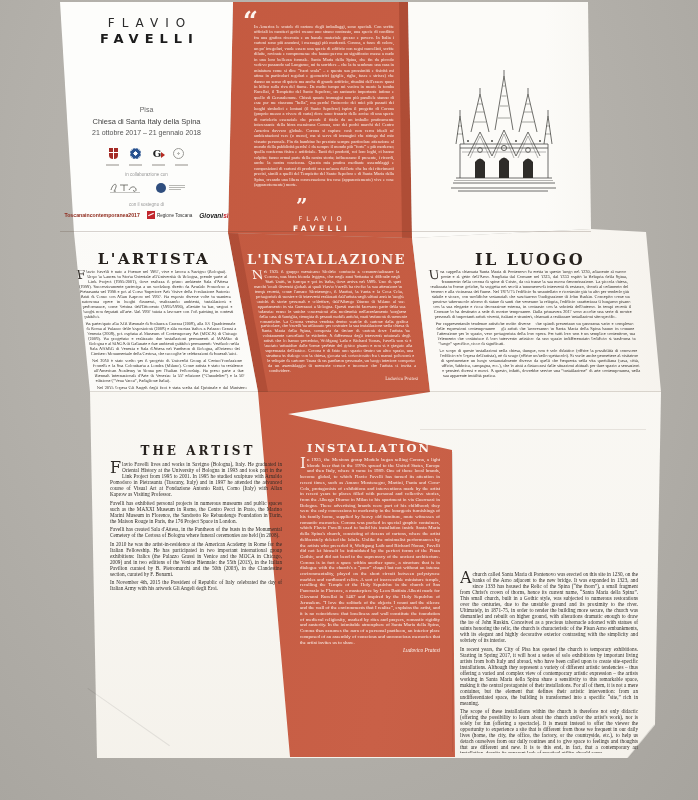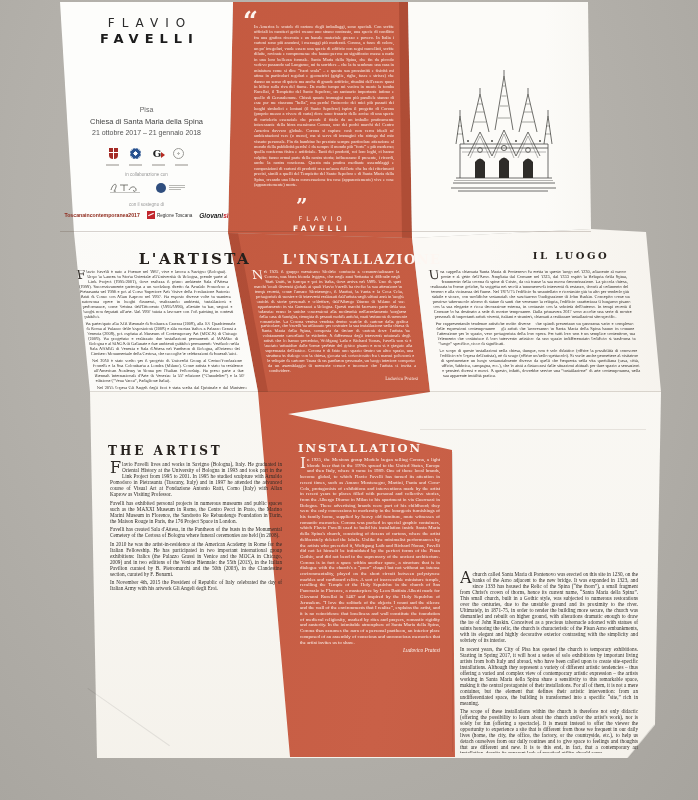--- a/index.html
+++ b/index.html
@@ -2,22 +2,22 @@
 <html><head>
 <meta charset="utf-8">
 <style>
   html,body{margin:0;padding:0;}
   #stage{position:relative;width:698px;height:800px;overflow:hidden;
     background:radial-gradient(ellipse at 45% 30%, #bcb9b3 0%, #b3b0aa 55%, #a7a49e 100%);
     font-family:"Liberation Serif", serif;}
   .panel{position:absolute;inset:0;}
   .abs{position:absolute;}
   .just{text-align:justify;overflow:hidden;}
-  .hd-it{font-family:"DejaVu Serif",serif;font-weight:700;text-align:center;color:#26211d;margin-left:41px;}
-  .hd-en{font-family:"DejaVu Serif",serif;font-weight:700;text-align:left;color:#26211d;}
+  .hd-it{font-family:"DejaVu Serif",serif;font-weight:700;text-align:center;color:#26211d;}
+  .hd-en{font-family:"DejaVu Serif",serif;font-weight:700;text-align:center;color:#26211d;}
   .hd-wh{color:#fdf6f1 !important;}
   .dc{float:left;font-family:"DejaVu Serif",serif;font-weight:400;line-height:.82;padding-right:1px;}
   .bodytx p{margin:0 0 2.5px 0;}
   .sig{text-align:right;font-style:italic;margin-top:2px;}
   
   .sheet-bottom{background:linear-gradient(180deg,#fbfaf7 0%,#f8f6f1 70%,#f4f1ea 100%);
     clip-path:polygon(90px 392px,661px 392px,655px 725px,628px 758px,97px 758px);
     filter:drop-shadow(0 5px 8px rgba(50,44,36,.50)) drop-shadow(0 1px 3px rgba(50,44,36,.35));}
   .orange-low{background:linear-gradient(100deg,#c2583e 0%,#c96047 60%,#c05a41 100%);
     clip-path:polygon(258px 392px,430px 392px,288px 414px,452px 450px,455px 757px,290px 757px);}
@@ -87,43 +87,43 @@
   <div class="crease" style="left:90px;top:391px;width:571px;opacity:.8;"></div>
 
   <div class="abs hd-it" style="left:78px;top:250px;width:152px;font-size:15px;letter-spacing:2.5px;">L'ARTISTA</div>
   <div class="abs just bodytx skewit" style="left:76px;top:270px;width:150px;height:120px;font-size:4.4px;line-height:4.95px;color:#332e29;">
     <p><span class="dc" style="font-size:13px;">F</span><span>lavio Favelli è nato a Firenze nel 1967, vive e lavora a Savigno (Bologna). Dopo la Laurea in Storia Orientale all'Università di Bologna, prende parte al Link Project (1995-2001), dove realizza il primo ambiente Sala d'Attesa (1999). Successivamente partecipa a un workshop diretto da Arnaldo Pomodoro a Pietrasanta nel 1996 e poi al Corso Superiore Arti Visive della Fondazione Antonio Ratti di Como con Allan Kaprow nel 1997. Ha esposto diverse volte in maniera autonoma opere in luoghi dismessi, realizzando ambienti, installazioni e performance, come Vetrina dell'Ottocento (1995/1996), allestite in bar, negozi e luoghi non deputati all'arte. Dal 1997 inizia a lavorare con l'oil painting in contesti pubblici.</span></p>
     <p>Ha partecipato alla XIII Biennale di Scultura a Carrara (2008), alla XV Quadriennale di Roma al Palazzo delle Esposizioni (2008) e alla mostra Italics a Palazzo Grassi a Venezia (2008), poi ospitata al Museum of Contemporary Art (MOCA) di Chicago (2009). Ha progettato e realizzato due installazioni permanenti al MAMbo di Bologna e al MAGA di Gallarate e due ambienti pubblici permanenti: Vestibolo nella Sala ANMIG di Venezia e Sala d'Attesa nel Pantheon di Bologna, all'interno del Cimitero Monumentale della Certosa, che raccoglie le celebrazioni di funerali laici.</p>
     <p>Nel 2010 è stato scelto per il progetto di Unicredit Group al Centro/Fondazione Fornelli e la Sua Colombaria a Londra (Milano). Come artista è stato in residence all'American Academy in Roma per l'Italian Fellowship. Ha preso parte a due Biennali Internazionali d'Arte di Venezia: la 55ª edizione (“Chandelier”) e la 50ª edizione (“Vena Varca”, Padiglione Italia).</p>
     <p>Nel 2015 l'opera Gli Angeli degli Eroi è stata scelta dal Quirinale e dal Ministero della Difesa per rappresentare i militari caduti nella ricorrenza del 4 Novembre. Ha partecipato a seminari e conferenze presso Accademia di Belle Arti di Venezia, Accademia di Belle Arti di Bari, Milano, Politecnico di Torino, Università degli Studi di Bolzano, Università di Bologna, Scuola Normale Superiore, Pisa e Quadriennale di Roma.</p>
   </div>
 
-  <div class="abs hd-it hd-wh" style="left:236px;top:252px;width:170px;font-size:13px;letter-spacing:1.5px;">L'INSTALLAZIONE</div>
+  <div class="abs hd-it hd-wh" style="left:236px;top:252px;width:170px;font-size:13px;letter-spacing:1.5px;text-align:right;">L'INSTALLAZIONE</div>
   <div class="abs just bodytx skewit" style="left:251px;top:270px;width:148px;height:114px;font-size:4.4px;line-height:4.95px;color:#fdf4ee;">
     <p><span class="dc" style="font-size:13px;">N</span><span>el 1925 il gruppo messicano Modelo comincia a commercializzare la Corona, una birra bionda leggera, che negli anni Settanta si diffonde negli Stati Uniti, in Europa e poi in Italia, dove arriva nel 1989. Uno di quei marchi locali divenuti globali ai quali Flavio Favelli ha rivolto la sua attenzione in tempi recenti, come l'amaro Montenegro, il Martini, la Fanta e la Coca Cola, protagonisti di mostre e di interventi realizzati dall'artista negli ultimi anni in luoghi carichi di storie personali e collettive, dall'Albergo Diurno di Milano al suo appartamento in via Guerrazzi a Bologna. Questi marchi facevano parte della sua infanzia: erano le uniche concessioni alla modernità nell'arredamento borghese della casa di famiglia, riempita di pesanti mobili antichi, muti testimoni di memorie romantiche. La Corona veniva venduta dentro scatole di cartone dalla grafica particolare, che Favelli ha utilizzato per costruire la sua installazione nella chiesa di Santa Maria della Spina, composta da decine di cartoni dove l'artista ha volutamente cancellato le etichette. A differenza degli interventi minimali degli artisti che lo hanno preceduto, Wolfgang Laib e Richard Nonas, Favelli non si è lasciato intimidire dalle forme perfette del gotico pisano e non si è piegato alla supremazia dell'antico. Corona è di fatto uno spazio dentro un altro spazio, una struttura in dialogo con la chiesa, giocata sul cortocircuito fra i marmi policromi e le reliquie di cartone: l'aura di un pantheon personale, un luogo interiore composto da un assemblaggio di memorie consce e inconsce che l'artista ci invita a condividere.</span></p>
     <div class="sig" style="font-size:4.8px;">Ludovico Pratesi</div>
   </div>
 
-  <div class="abs hd-it" style="left:430px;top:250px;width:200px;font-size:10px;letter-spacing:2.5px;">IL LUOGO</div>
+  <div class="abs hd-it" style="left:430px;top:250px;width:200px;font-size:16px;letter-spacing:2.5px;">IL LUOGO</div>
   <div class="abs just bodytx skewit" style="left:428px;top:270px;width:198px;height:158px;font-size:4.4px;line-height:4.95px;color:#332e29;transform:skewX(8deg);">
     <p><span class="dc" style="font-size:13px;">U</span><span>na cappella chiamata Santa Maria di Pontenovo fu eretta in questo luogo nel 1230, adiacente al nuovo ponte e al getto dell'Arno. Ampliata dal Comune nel 1323, dal 1333 ospitò la Reliquia della Spina, frammento della corona di spine di Cristo, da cui trasse la sua nuova denominazione. La piccola chiesa, realizzata in forme gotiche, fu soggetta nei secoli a innumerevoli interventi di restauro, dovuti al cedimento del terreno e alla vicinanza del fiume. Nel 1871/75 l'edificio fu smantellato e ricostruito più in alto per renderlo più stabile e sicuro, con modifiche sostanziali che suscitarono l'indignazione di John Ruskin. Concepito come un prezioso tabernacolo adorno di statue di santi che venerano la reliquia, l'edificio caratterizza il lungarno pisano con la sua elegante e ricca decorazione esterna, in contrasto con la sobrietà dell'interno. In tempi recenti il Comune lo ha destinato a sede di mostre temporanee. Dalla primavera 2017 sono accolte una serie di mostre personali di importanti artisti viventi, italiani e stranieri, chiamati a realizzare installazioni site-specific.</span></p>
     <p>Pur rappresentando tendenze artistiche molto diverse – che quindi presentano un panorama vario e complesso delle espressioni contemporanee – gli artisti che lavoreranno in Santa Maria della Spina hanno in comune l'attenzione per lo spazio, vero protagonista della loro opera. Per tutti loro non è un semplice contenitore, ma l'elemento che costituisce il loro intervento artistico: da uno spazio indifferenziato l'edificio si trasforma in “luogo” specifico, ricco di significati.</p>
     <p>Lo scopo di queste installazioni nella chiesa, dunque, non è solo didattico (offrire la possibilità di conoscere l'edificio e/o l'opera dell'artista), né di svago (offrire un bello spettacolo). Si vuole anche permettere al visitatore di sperimentare un luogo sostanzialmente diverso da quelli che frequenta nella vita quotidiana (casa, città, ufficio, fabbrica, campagna, ecc.), che lo aiuti a distaccarsi dalle situazioni abituali per dare spazio a sensazioni e pensieri diversi e nuovi. A questo, infatti, dovrebbe servire una “installazione” di arte contemporanea, nella sua apparente inutilità pratica.</p>
   </div>
 
   <div class="panel orange-top"></div>
   <div class="panel fold-strip-a"></div>
   <div class="panel cover"></div>
   <div class="panel top-right"></div>
   <div class="crease" style="left:60px;top:231px;width:531px;"></div>
 
   <div class="abs" style="left:60px;top:16px;width:173px;text-align:center;font-family:'DejaVu Sans',sans-serif;font-size:12px;letter-spacing:7px;color:#2b2b2b;text-indent:7px;">FLAVIO</div>
   <div class="abs" style="left:60px;top:31px;width:173px;text-align:center;font-family:'DejaVu Sans',sans-serif;font-size:13px;font-weight:700;letter-spacing:6px;color:#1c1c1c;text-indent:6px;">FAVELLI</div>
   <div class="abs" style="left:60px;top:106px;width:173px;text-align:center;font-family:'Liberation Sans',sans-serif;font-size:7px;color:#666;">Pisa</div>
-  <div class="abs" style="left:60px;top:117px;width:173px;text-align:center;font-family:'Liberation Sans',sans-serif;font-size:7.5px;color:#444;">Chiesa di Santa Maria della Spina</div>
+  <div class="abs" style="left:60px;top:117px;width:173px;text-align:center;font-family:'Liberation Sans',sans-serif;font-size:7.5px;color:#444;">Chiesa di Santa Italy della Spina</div>
   <div class="abs" style="left:60px;top:129px;width:173px;text-align:center;font-family:'Liberation Sans',sans-serif;font-size:7px;color:#555;">21 ottobre 2017 – 21 gennaio 2018</div>
 
   <div class="abs" style="left:60px;top:148px;width:173px;display:flex;justify-content:center;align-items:center;gap:12px;">
     <div style="width:9px;height:11px;background:#a52a25;border-radius:0 0 4px 4px;position:relative;">
         <div style="position:absolute;left:4px;top:0;width:1px;height:11px;background:#fff;"></div>
         <div style="position:absolute;left:0;top:4px;width:9px;height:1px;background:#fff;"></div>
       </div>
     <div style="width:11px;height:11px;border-radius:50%;background:radial-gradient(circle,#fff 25%,#27518e 28%,#27518e 60%,#fff 63%,#27518e 66%);"></div>
     <div style="font-family:'DejaVu Serif',serif;font-weight:700;font-size:10px;color:#222;position:relative;">G<span style="position:absolute;right:-4px;bottom:1px;width:0;height:0;border-left:4px solid #b52a20;border-top:3px solid transparent;border-bottom:3px solid transparent;"></span></div>
     <div style="width:11px;height:11px;border-radius:50%;border:1px solid #9a9a96;box-sizing:border-box;background:radial-gradient(circle,#b9b9b5 18%,transparent 20%);"></div>

